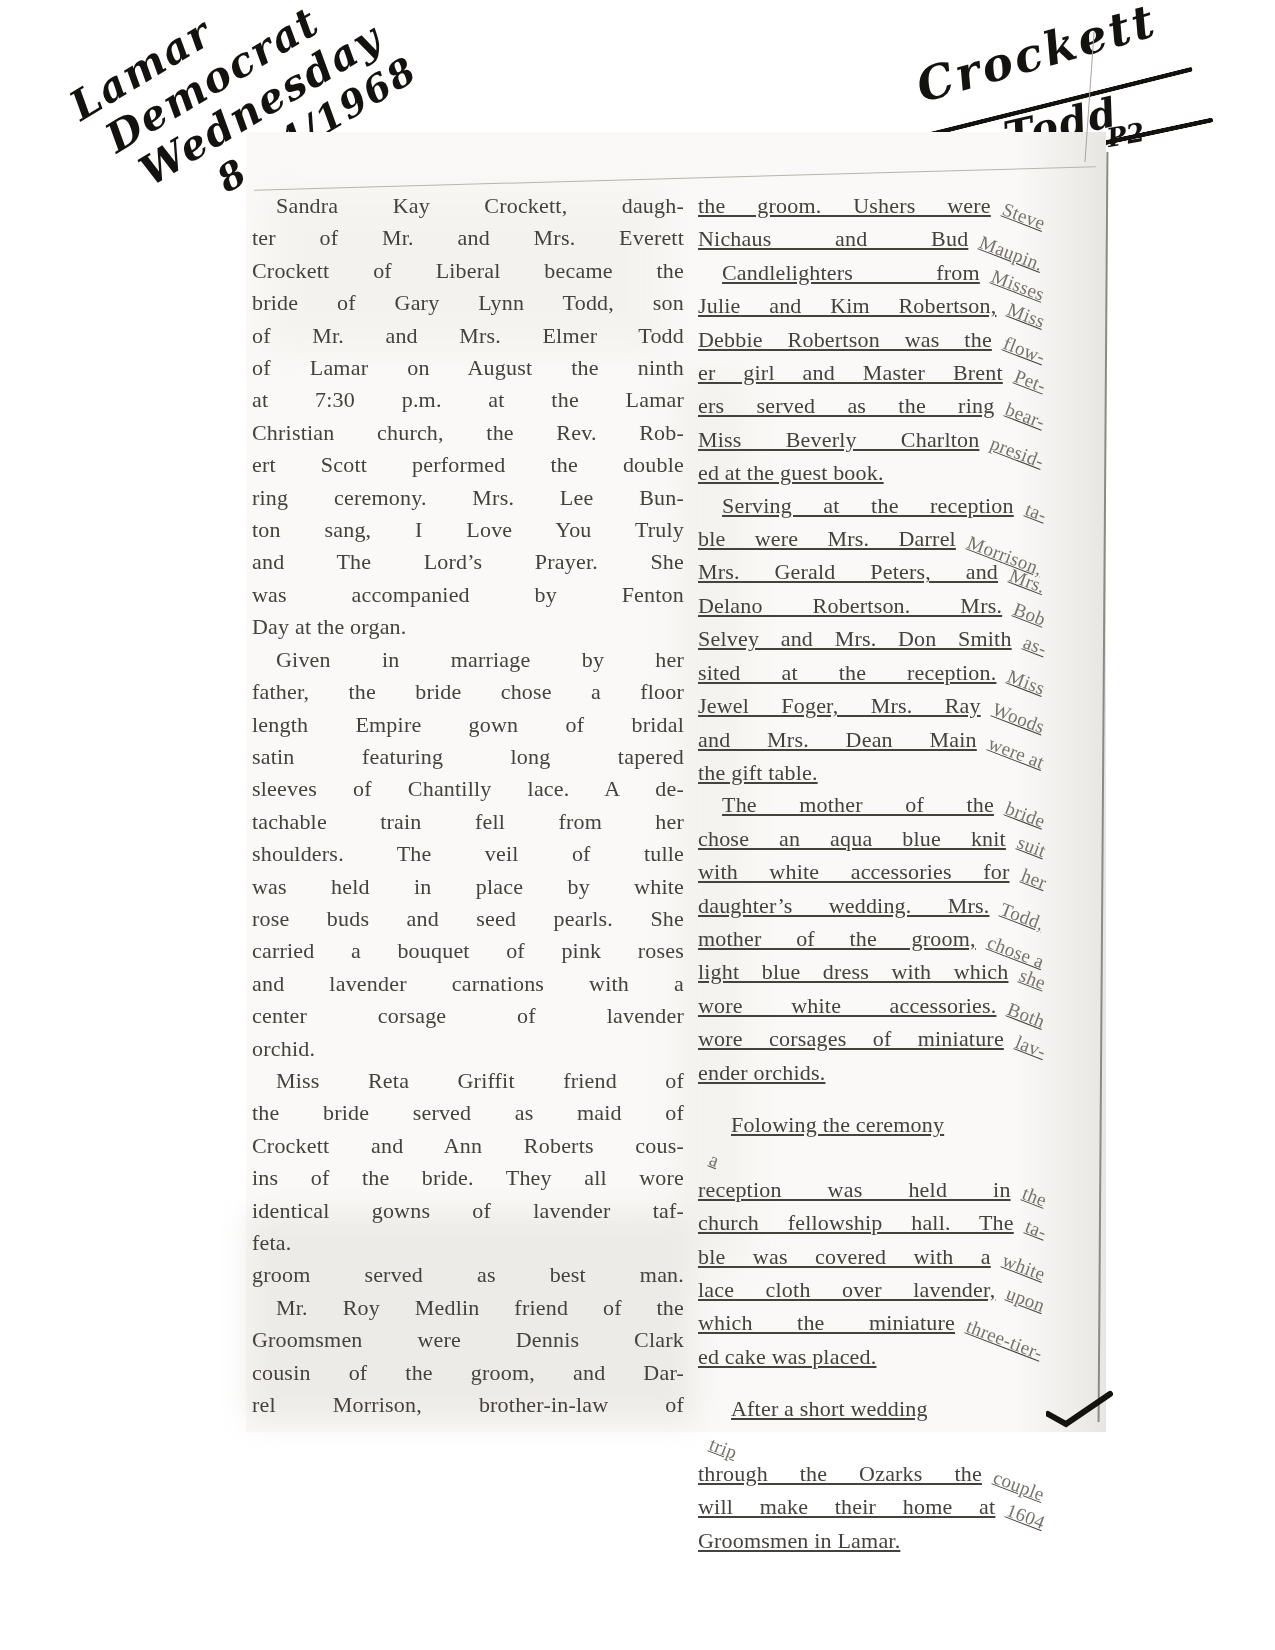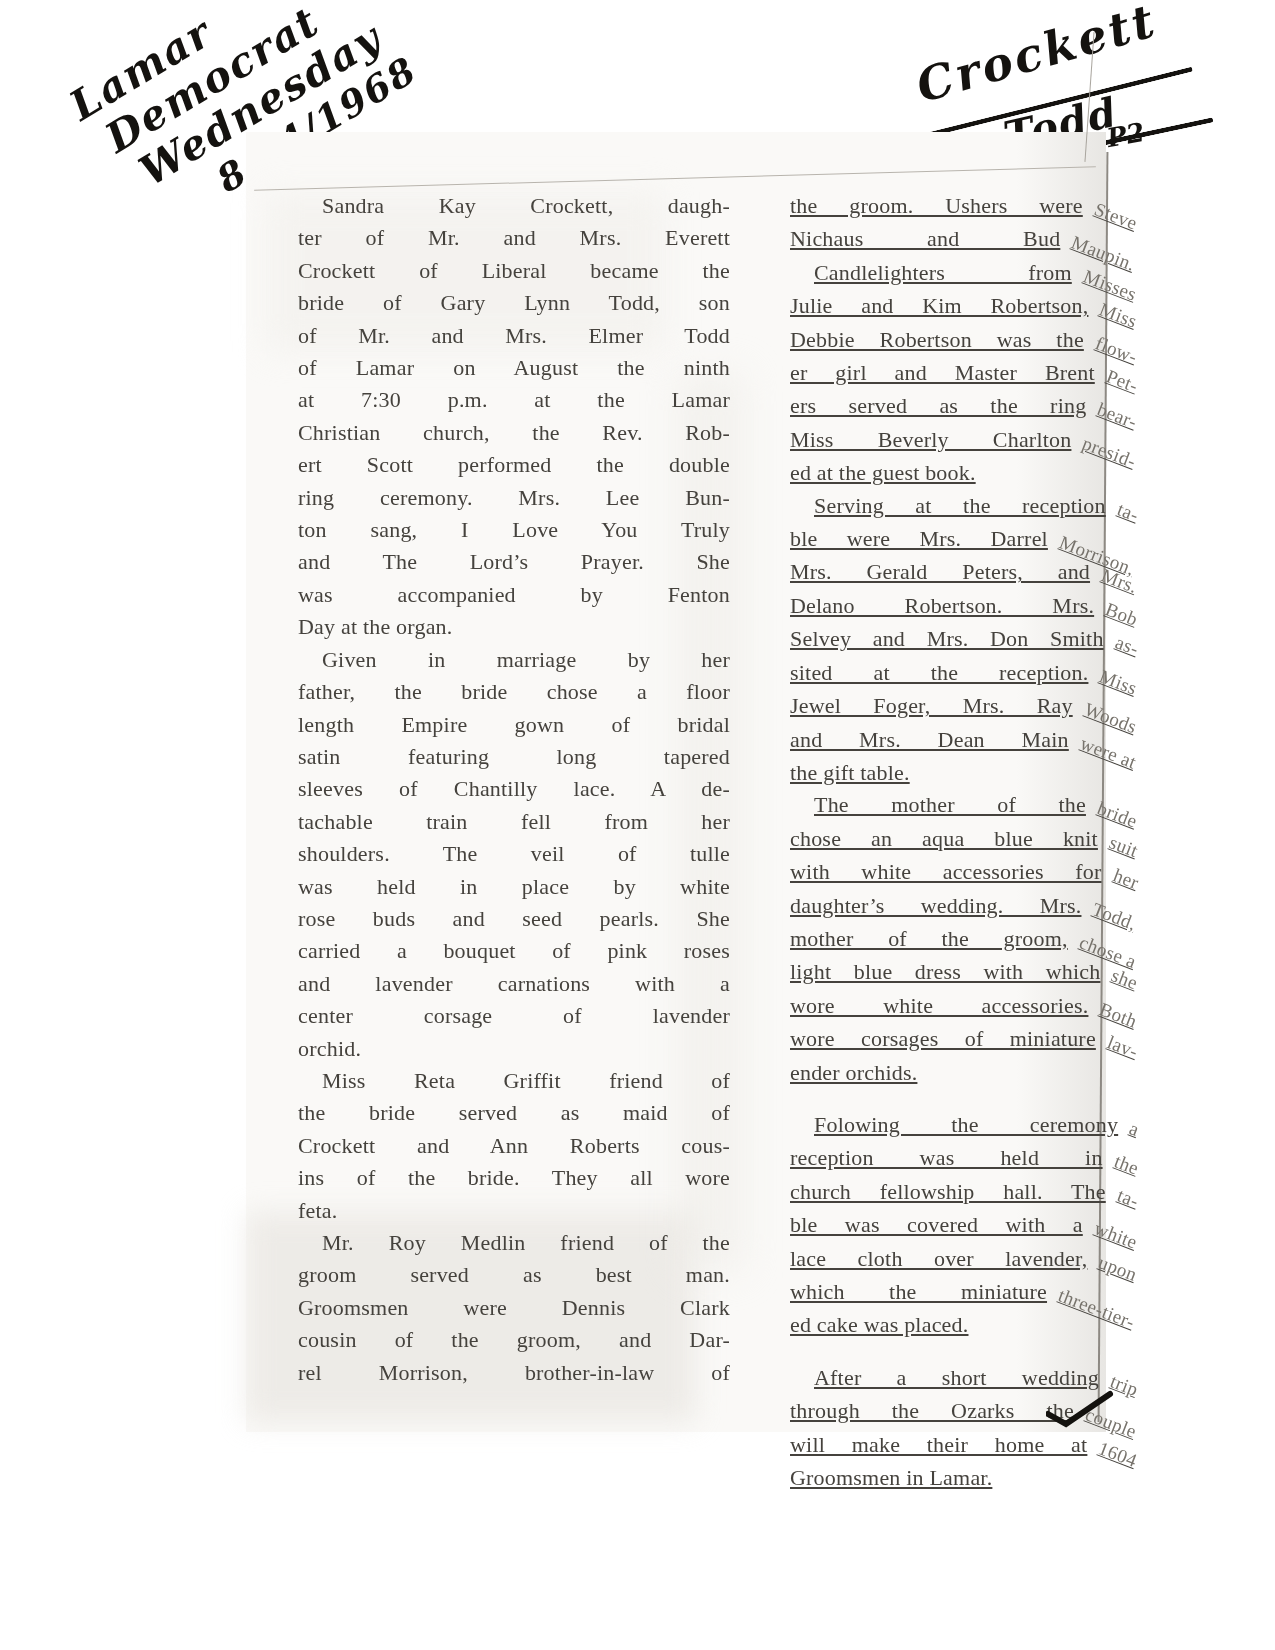--- a/index.html
+++ b/index.html
@@ -38,33 +38,33 @@
   .curl-shade{position:absolute;right:0;top:0;width:90px;height:100%;
       background:linear-gradient(to right, rgba(120,115,105,0), rgba(120,115,105,.14));}
   .blotch1{position:absolute;left:0px;top:1080px;width:450px;height:210px;
       background:#e7e4df;opacity:.65;filter:blur(14px);}
   .blotch2{position:absolute;left:430px;top:240px;width:70px;height:900px;
       background:#edebe6;opacity:.5;filter:blur(18px);}
   .blotch3{position:absolute;left:20px;top:60px;width:400px;height:160px;
       background:#f1efeb;opacity:.6;filter:blur(16px);}
 
   .cols{position:absolute;left:6px;top:58px;display:flex;gap:14px;}
-  .col{color:#45423d;font-size:22px;line-height:32.4px;letter-spacing:.2px;margin-left:46px;}
+  .col{color:#45423d;font-size:22px;line-height:32.4px;letter-spacing:.2px;}
   .col-left{width:432px;}
   .col-right{width:346px;text-decoration:underline;}
 
   .line{text-align:justify;text-align-last:justify;white-space:normal;}
   .line.short{text-align-last:left;}
   .line.indent{text-indent:24px;}
 
   .rline{display:flex;align-items:baseline;overflow:visible;}
   .rmain{flex:1 1 auto;text-align:justify;text-align-last:justify;}
   .rmain.short{text-align-last:left;}
   .rmain.indent{padding-left:24px;}
-  .rline.gap{margin-top:20px;}
+  .rline.gap{margin-top:20px;flex-direction:column;}
   .tail{flex:0 0 auto;display:inline-block;margin-left:9px;font-size:19px;
       color:#77736c;transform:rotate(21deg) translateY(1px);
       transform-origin:left 80%;letter-spacing:.4px;white-space:nowrap;}
 
   .corner-mark{position:absolute;left:800px;top:1258px;}
 </style>
 </head>
 <body>
 
 <div class="page">
@@ -119,23 +119,24 @@
           <div class="line">was held in place by white</div>
           <div class="line">rose buds and seed pearls. She</div>
           <div class="line">carried a bouquet of pink roses</div>
           <div class="line">and lavender carnations with a</div>
           <div class="line">center corsage of lavender</div>
           <div class="line short">orchid.</div>
           <div class="line indent">Miss Reta Griffit friend of</div>
           <div class="line">the bride served as maid of</div>
           <div class="line">Crockett and Ann Roberts cous-</div>
           <div class="line">ins of the bride. They all wore</div>
+          <div class="line">identical gowns of lavender taf-</div>
           <div class="line short">feta.</div>
+          <div class="line">groom served as best man.</div>
           <div class="line indent">Mr. Roy Medlin friend of the</div>
-          <div class="line">groom served as best man.</div>
           <div class="line">Groomsmen were Dennis Clark</div>
           <div class="line">cousin of the groom, and Dar-</div>
           <div class="line">rel Morrison, brother-in-law of</div>
         </div>
       <div class="col col-right" id="colRight">
           <div class="rline">
             <span class="rmain">the groom. Ushers were</span>
             <span class="tail">Steve</span>
           </div>
           <div class="rline">

